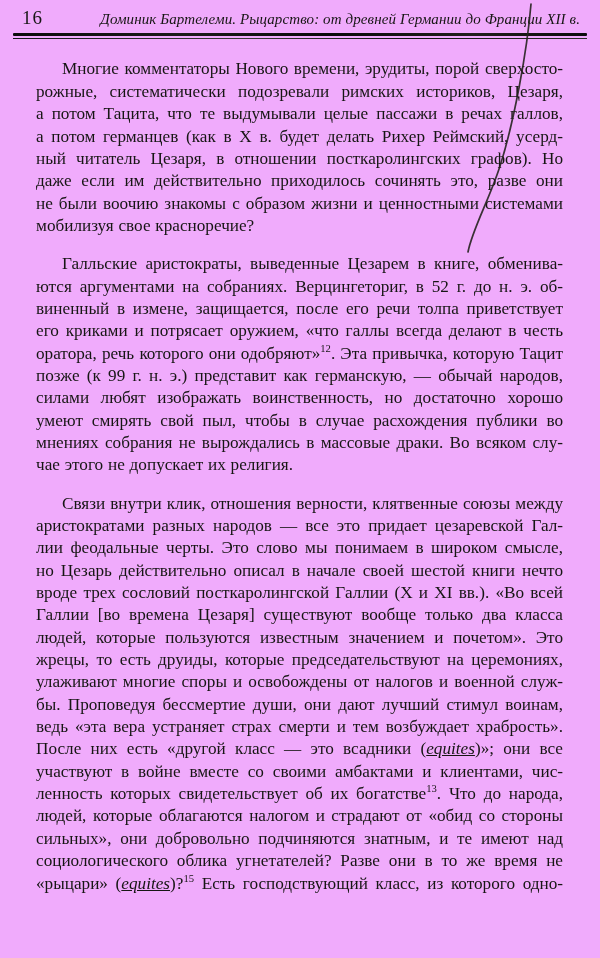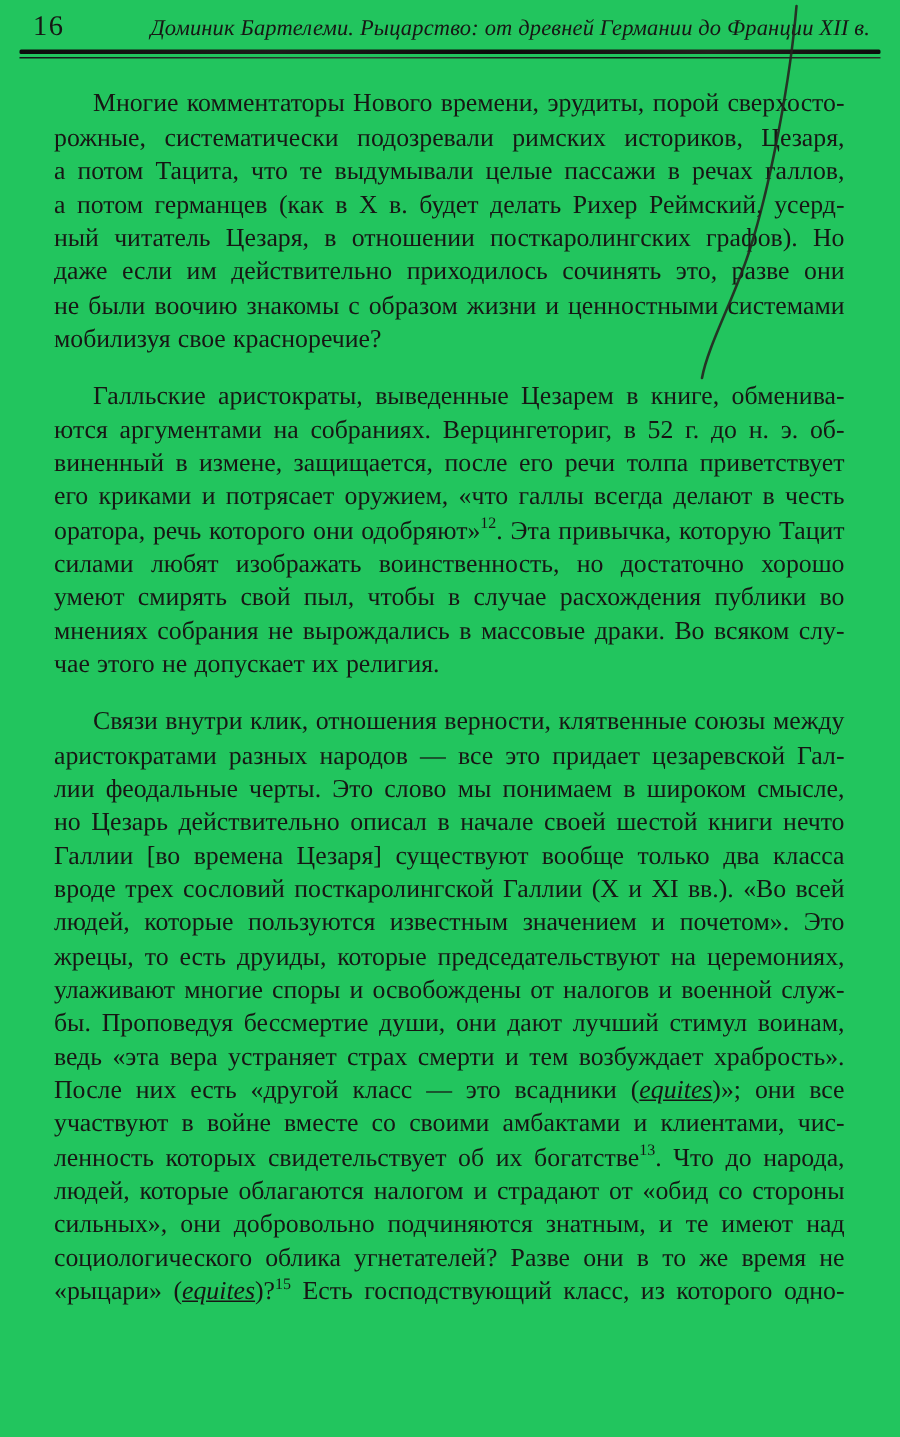--- a/index.html
+++ b/index.html
@@ -7,21 +7,21 @@
   }
   body {
     width: 600px; height: 958px;
     background: #e9e9e6;
     font-family: "Liberation Serif", serif;
     overflow: hidden;
   }
   .page {
     position: relative;
     width: 600px; height: 958px;
-    background: #22c55e;
+    background: #f0abfc;
     color: #171614;
   }
   
   .page-header {
     display: flex;
     align-items: baseline;
     padding: 7px 20px 0 22px;
   }
   .page-number {
     font-size: 19px;
@@ -106,32 +106,33 @@
         <div class="line">даже если им действительно приходилось сочинять это, разве они</div>
         <div class="line">не были воочию знакомы с образом жизни и ценностными системами</div>
         <div class="line endline">мобилизуя свое красноречие?</div>
       </div>
       <div class="para">
         <div class="line">Галльские аристократы, выведенные Цезарем в книге, обменива-</div>
         <div class="line">ются аргументами на собраниях. Верцингеториг, в 52 г. до н. э. об-</div>
         <div class="line">виненный в измене, защищается, после его речи толпа приветствует</div>
         <div class="line">его криками и потрясает оружием, «что галлы всегда делают в честь</div>
         <div class="line">оратора, речь которого они одобряют»<sup>12</sup>. Эта привычка, которую Тацит</div>
+        <div class="line">позже (к 99 г. н. э.) представит как германскую, — обычай народов,</div>
         <div class="line">силами любят изображать воинственность, но достаточно хорошо</div>
         <div class="line">умеют смирять свой пыл, чтобы в случае расхождения публики во</div>
         <div class="line">мнениях собрания не вырождались в массовые драки. Во всяком слу-</div>
         <div class="line endline">чае этого не допускает их религия.</div>
       </div>
       <div class="para">
         <div class="line">Связи внутри клик, отношения верности, клятвенные союзы между</div>
         <div class="line">аристократами разных народов — все это придает цезаревской Гал-</div>
         <div class="line">лии феодальные черты. Это слово мы понимаем в широком смысле,</div>
         <div class="line">но Цезарь действительно описал в начале своей шестой книги нечто</div>
+        <div class="line">вроде трех сословий посткаролингской Галлии (X и XI вв.). «Во всей</div>
         <div class="line">Галлии [во времена Цезаря] существуют вообще только два класса</div>
-        <div class="line">вроде трех сословий посткаролингской Галлии (X и XI вв.). «Во всей</div>
         <div class="line">людей, которые пользуются известным значением и почетом». Это</div>
         <div class="line">жрецы, то есть друиды, которые председательствуют на церемониях,</div>
         <div class="line">улаживают многие споры и освобождены от налогов и военной служ-</div>
         <div class="line">бы. Проповедуя бессмертие души, они дают лучший стимул воинам,</div>
         <div class="line">ведь «эта вера устраняет страх смерти и тем возбуждает храбрость».</div>
         <div class="line">После них есть «другой класс — это всадники (<i>equites</i>)»; они все</div>
         <div class="line">участвуют в войне вместе со своими амбактами и клиентами, чис-</div>
         <div class="line">ленность которых свидетельствует об их богатстве<sup>13</sup>. Что до народа,</div>
         <div class="line">людей, которые облагаются налогом и страдают от «обид со стороны</div>
         <div class="line">сильных», они добровольно подчиняются знатным, и те имеют над</div>

